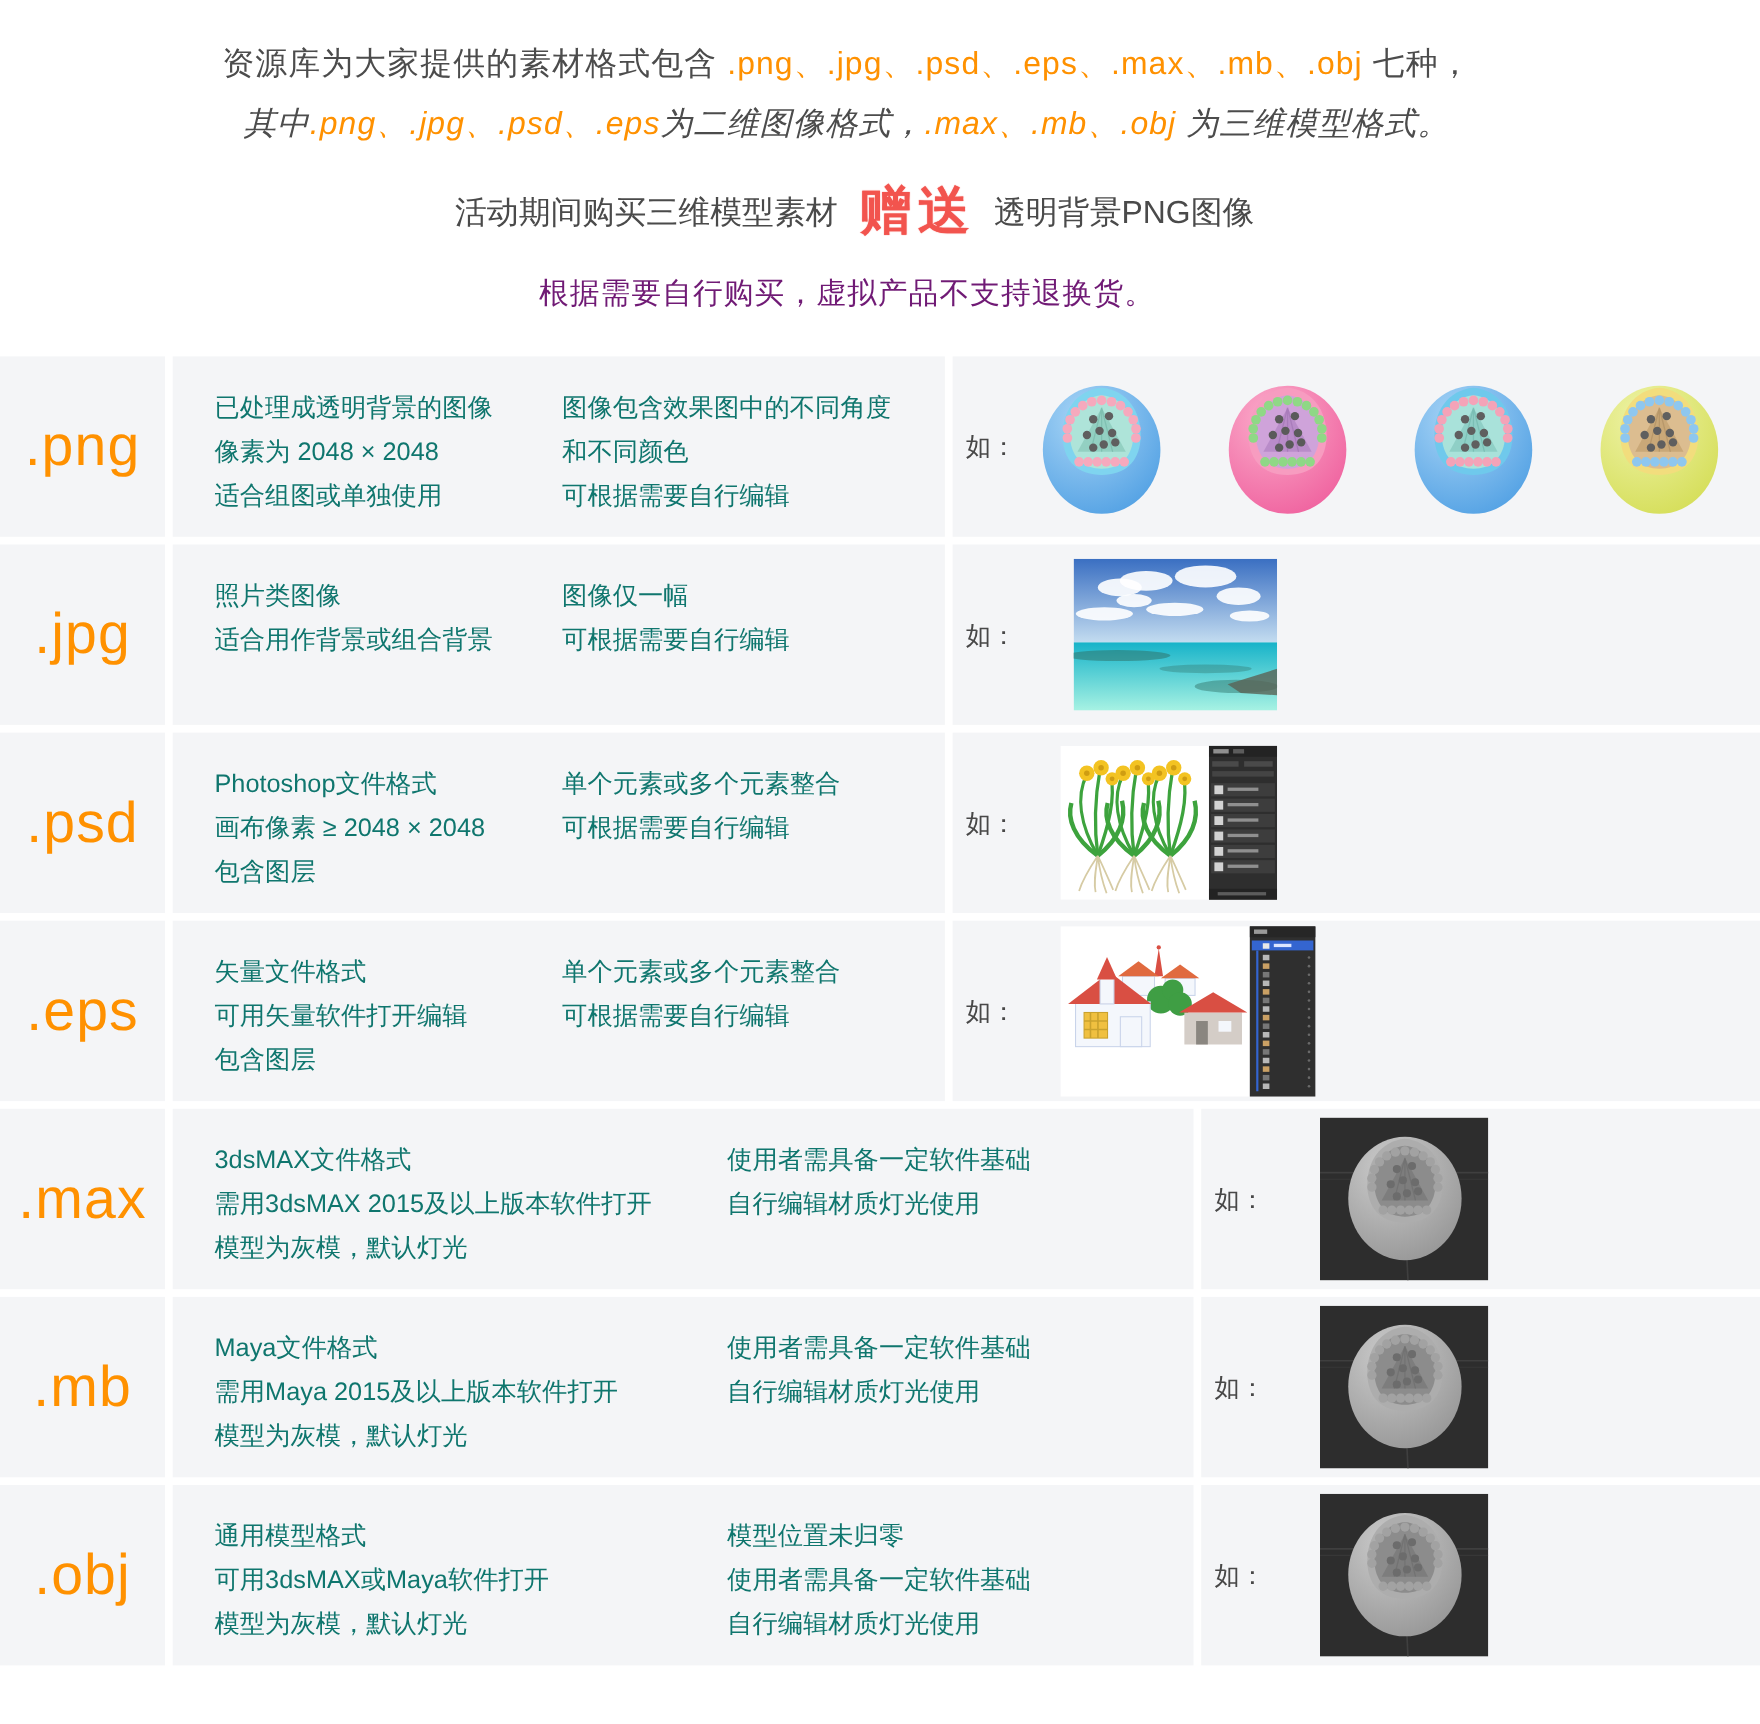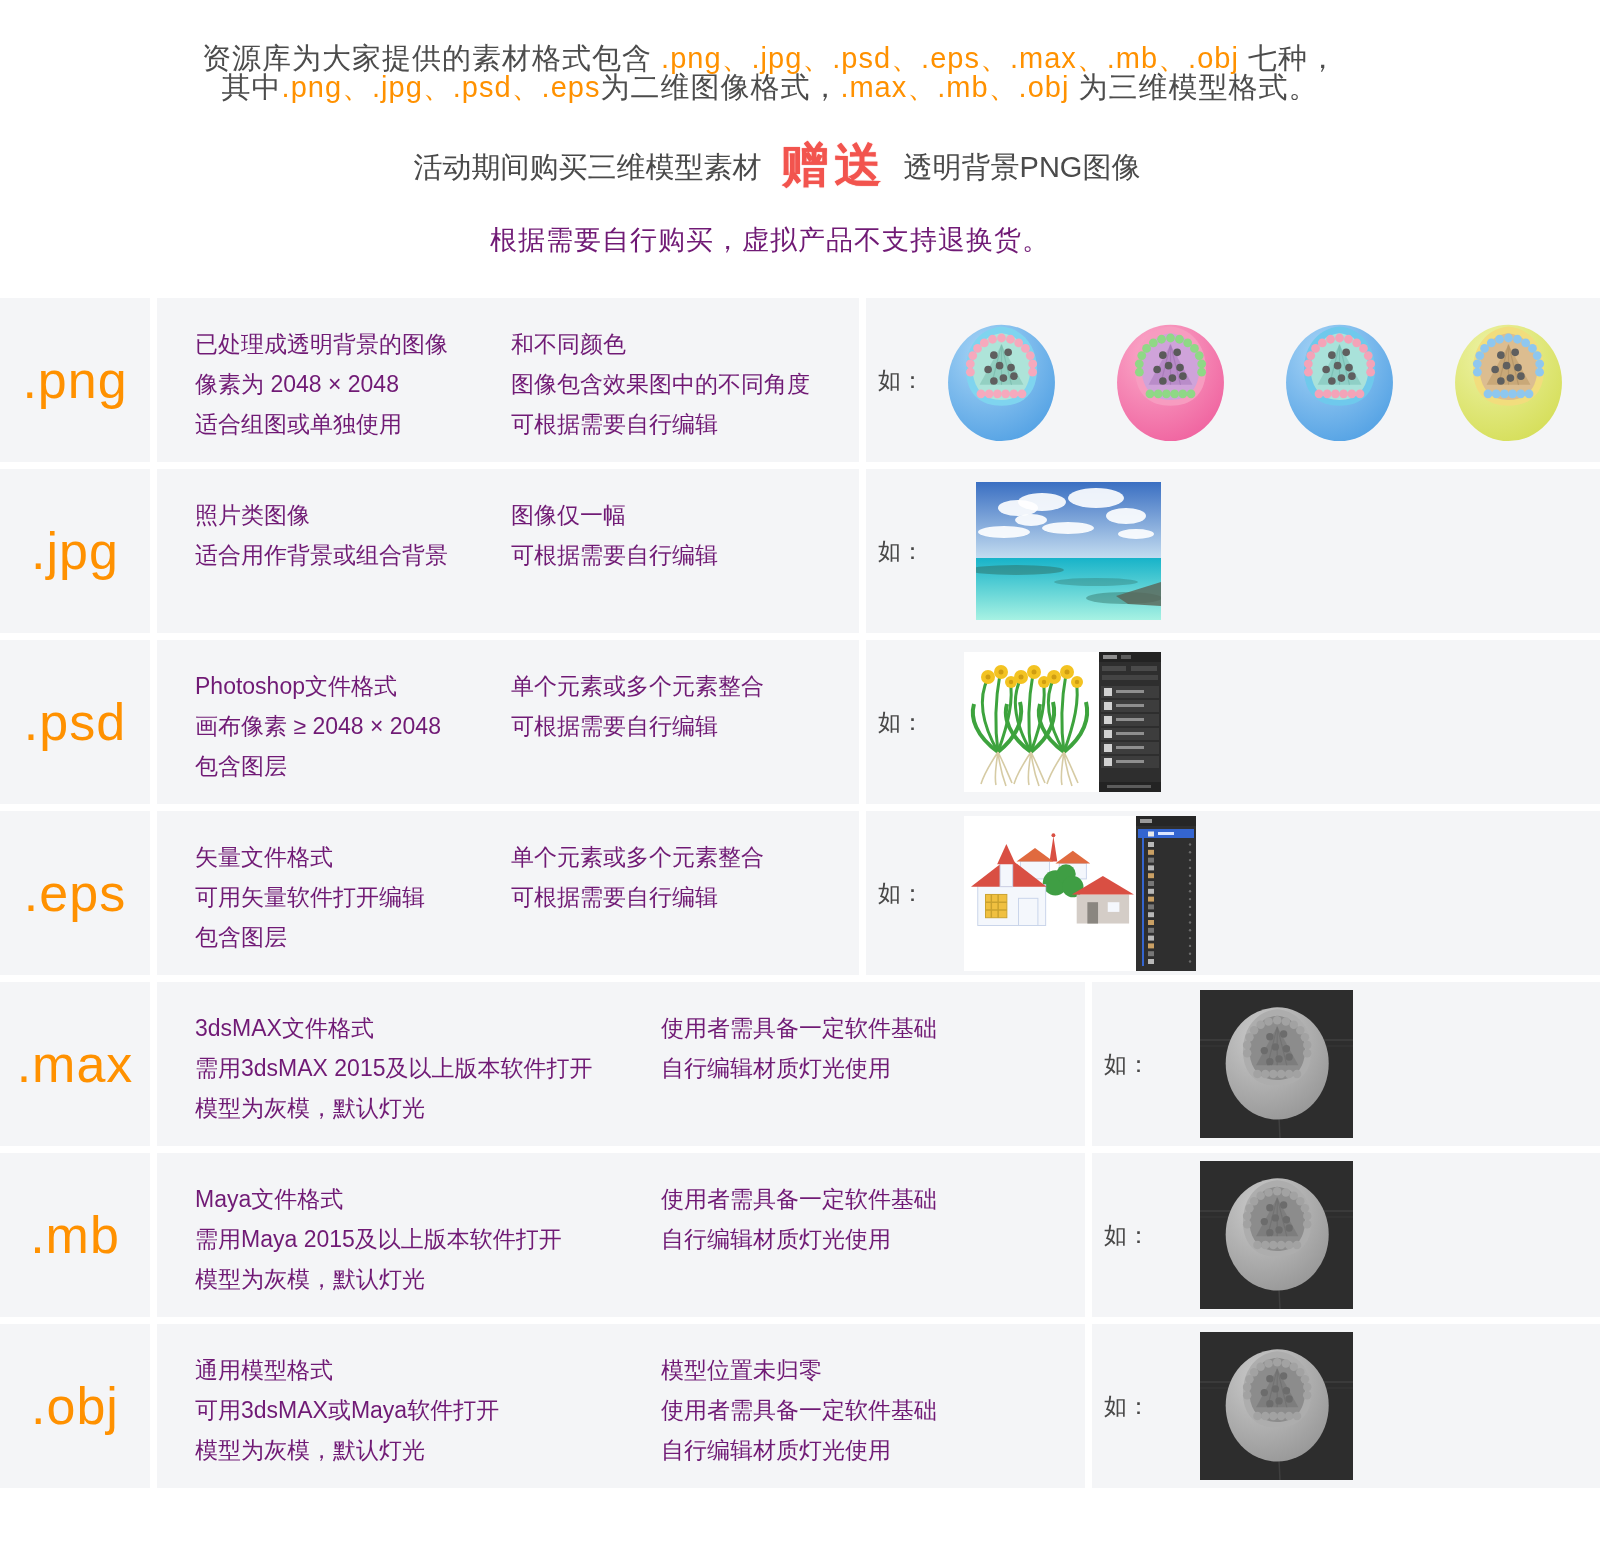--- a/index.html
+++ b/index.html
@@ -3,39 +3,39 @@
 <meta charset="utf-8">
 <style>
   html,body{margin:0;padding:0;background:#ffffff;}
   body{width:1600px;height:1567px;overflow:hidden;
        font-family:"Liberation Sans","DejaVu Sans",sans-serif;color:#4a4a4a;}
   .page{width:1600px;height:1567px;position:relative;}
 
   
   .header{width:1540px;text-align:center;padding-top:44px;}
   .h-line{margin:0;font-size:29px;line-height:29px;color:#4c4c4c;letter-spacing:1px;}
-  .h-line + .h-line{}
+  .h-line + .h-line{margin-top:26px;font-style:italic;}
   .fmt-orange{color:#ff9100;}
   .h-gift-line{margin-top:36px;font-size:29px;height:60px;display:flex;
                align-items:center;justify-content:center;padding-left:14px;}
   .gift-word{font-size:47px;font-weight:bold;color:#f2544e;letter-spacing:6px;
              margin:0 16px 5px 20px;font-family:"DejaVu Sans",sans-serif;
              text-shadow:0 0 1px #f2544e;}
   .h-notice{margin-top:24px;font-size:27px;color:#701a75;letter-spacing:1px;}
 
   
   .fmt-table{margin-top:40px;}
   .row{display:flex;height:164px;margin-bottom:7px;}
   .cell{background:#f4f5f7;}
   .label-cell{width:150px;margin-right:7px;display:flex;align-items:center;
               justify-content:center;font-size:52px;color:#ff9100;letter-spacing:1px;}
   .desc-cell{margin-right:7px;display:flex;padding:26px 0 0 38px;box-sizing:border-box;}
   .row-2d .desc-cell{width:702px;}
   .row-3d .desc-cell{width:928px;}
-  .desc-col{font-size:23px;line-height:40px;color:#701a75;}
+  .desc-col{font-size:23px;line-height:40px;color:#0f766e;}
   .row-2d .col1{width:316px;}
   .row-3d .col1{width:466px;}
   .col2{flex:1;}
   .example-cell{flex:1;display:flex;align-items:center;padding-left:12px;}
   .ru-label{font-size:23px;color:#484848;flex:none;}
   .ex-art{display:flex;align-items:center;}
   .ex-spheres{gap:54px;margin-left:20px;}
   .ex-photo{margin-left:52px;}
   .ex-psd{margin-left:40px;}
   .ex-eps{margin-left:40px;}
@@ -62,22 +62,22 @@
 
     <section class="row row-2d">
       <div class="cell label-cell">.png</div>
       <div class="cell desc-cell">
         <div class="desc-col col1">
           <div>已处理成透明背景的图像</div>
           <div>像素为 2048 × 2048</div>
           <div>适合组图或单独使用</div>
         </div>
         <div class="desc-col col2">
+          <div>图像包含效果图中的不同角度</div>
           <div>和不同颜色</div>
-          <div>图像包含效果图中的不同角度</div>
           <div>可根据需要自行编辑</div>
         </div>
       </div>
       <div class="cell example-cell">
         <span class="ru-label">如：</span>
         <div class="ex-art ex-spheres">
             <svg width="115" height="126" viewBox="0 0 120 132">
               <defs>
                 <radialGradient id="gpng0" cx="36%" cy="26%" r="85%">
       <stop offset="0" stop-color="#aad6f6"></stop>

